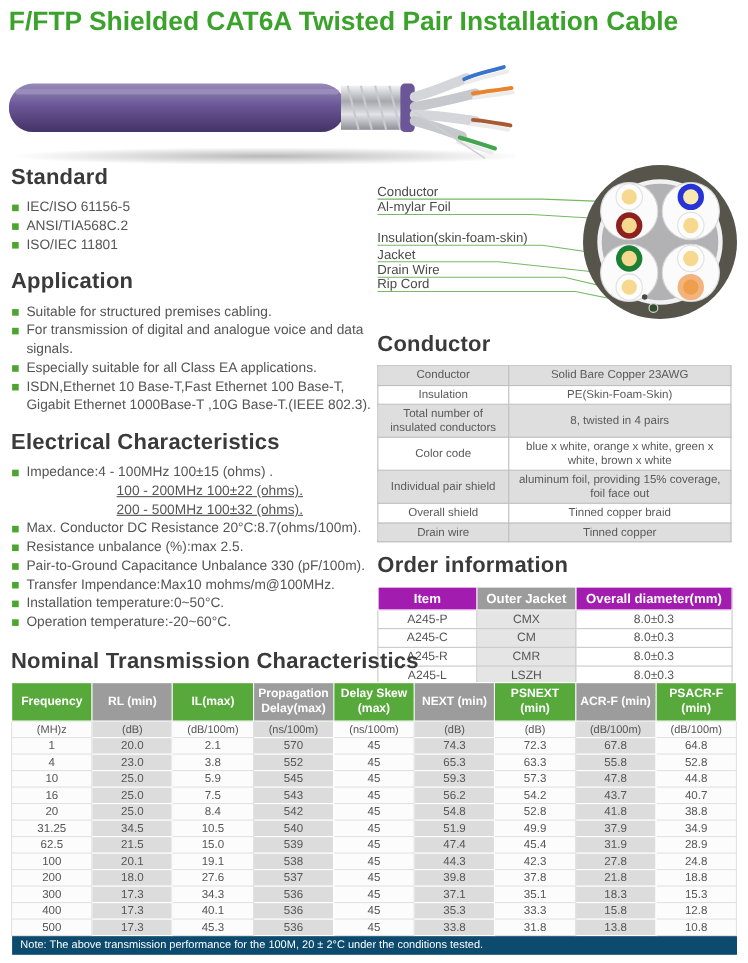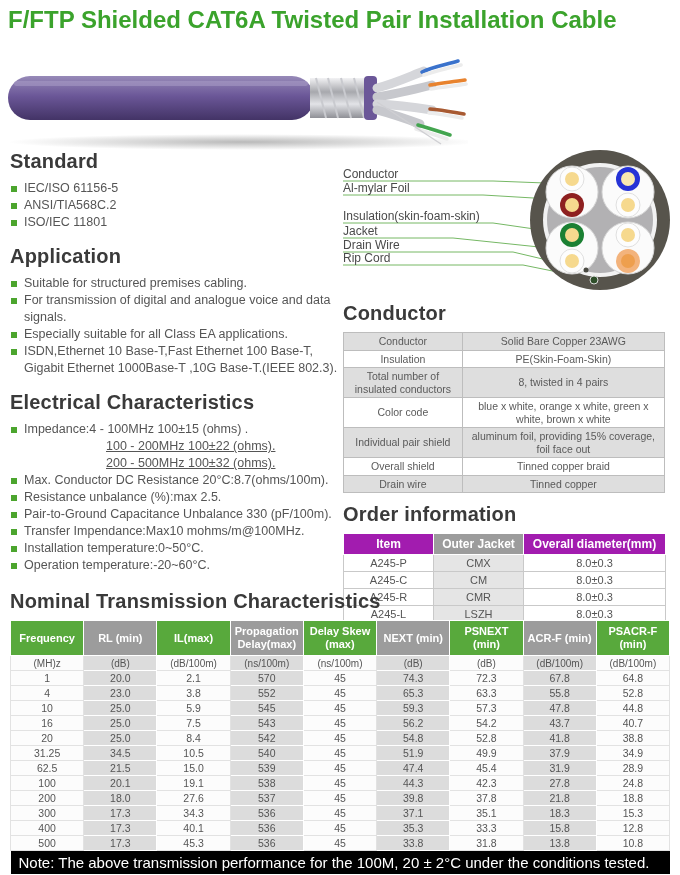--- a/index.html
+++ b/index.html
@@ -61,21 +61,21 @@
     font-size:11px; font-weight:700; color:#fff; line-height:13px; padding:4px 1px; border:1px solid #fff; height:34px;
   }
   table.nom th.hg  { background:#58a93c; }
   table.nom th.hgr { background:#9c9c9c; }
   table.nom td {
     font-size:10.5px; color:#555; text-align:center; border:1px solid #e2e2e2; padding:1px 2px; height:14px; background:#fcfcfc;
   }
   table.nom td.cg { background:#dcdcdc; border-color:#fff; }
   table.nom tr.units td { font-size:10px; height:15px; }
   table.nom td.note {
-    background:#000000; color:#fff; text-align:left; padding:3px 8px; font-size:15px; border:none; height:17px;
+    background:#0c4a6e; color:#fff; text-align:left; padding:3px 8px; font-size:10px; border:none; height:17px;
   }
 </style>
 </head>
 <body>
 
 <div class="page">
 
   <div class="title">F/FTP Shielded CAT6A Twisted Pair Installation Cable</div>
 
   <div class="cable-photo">

